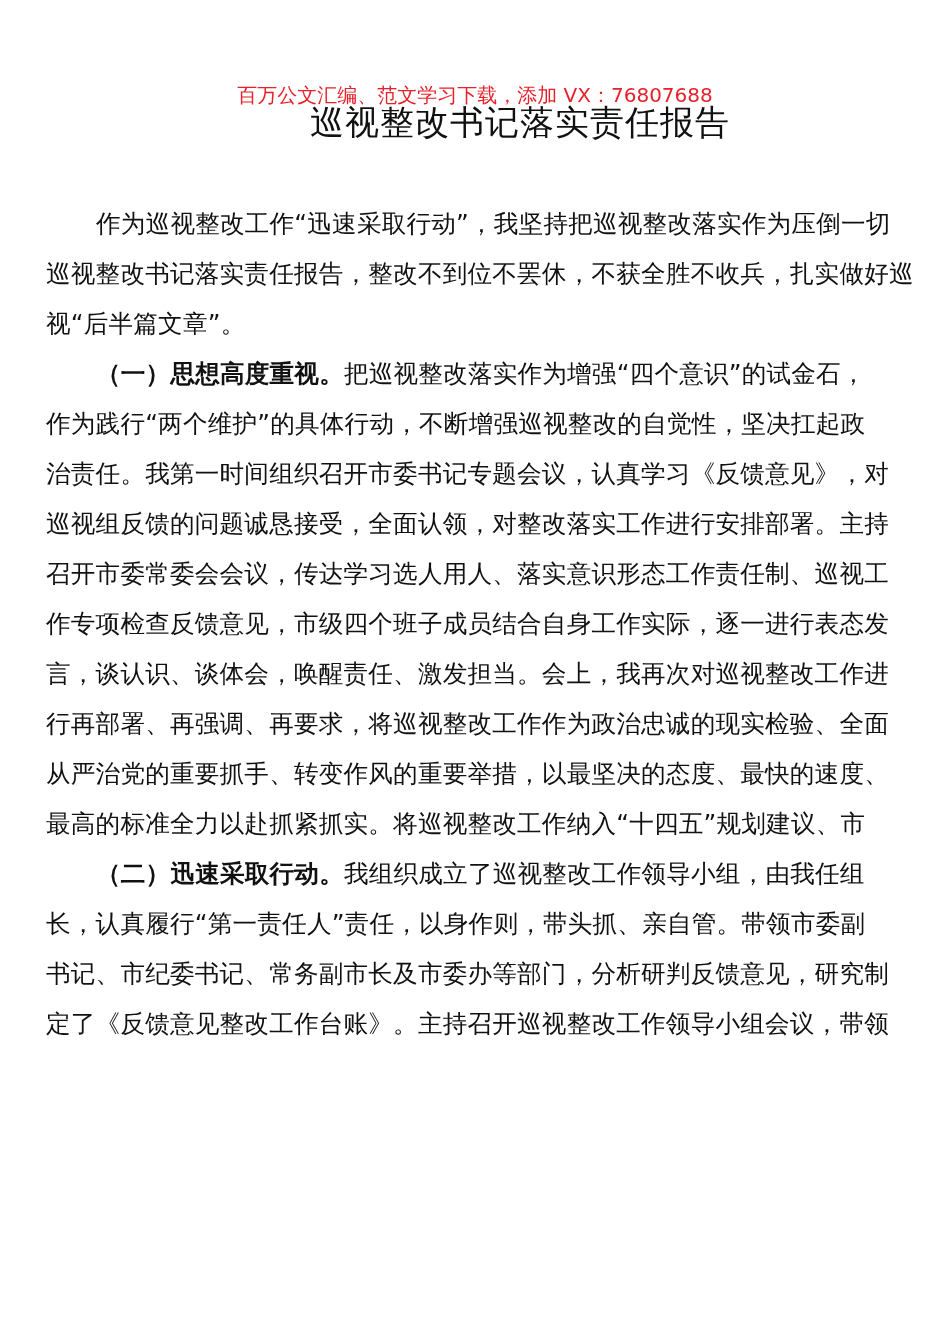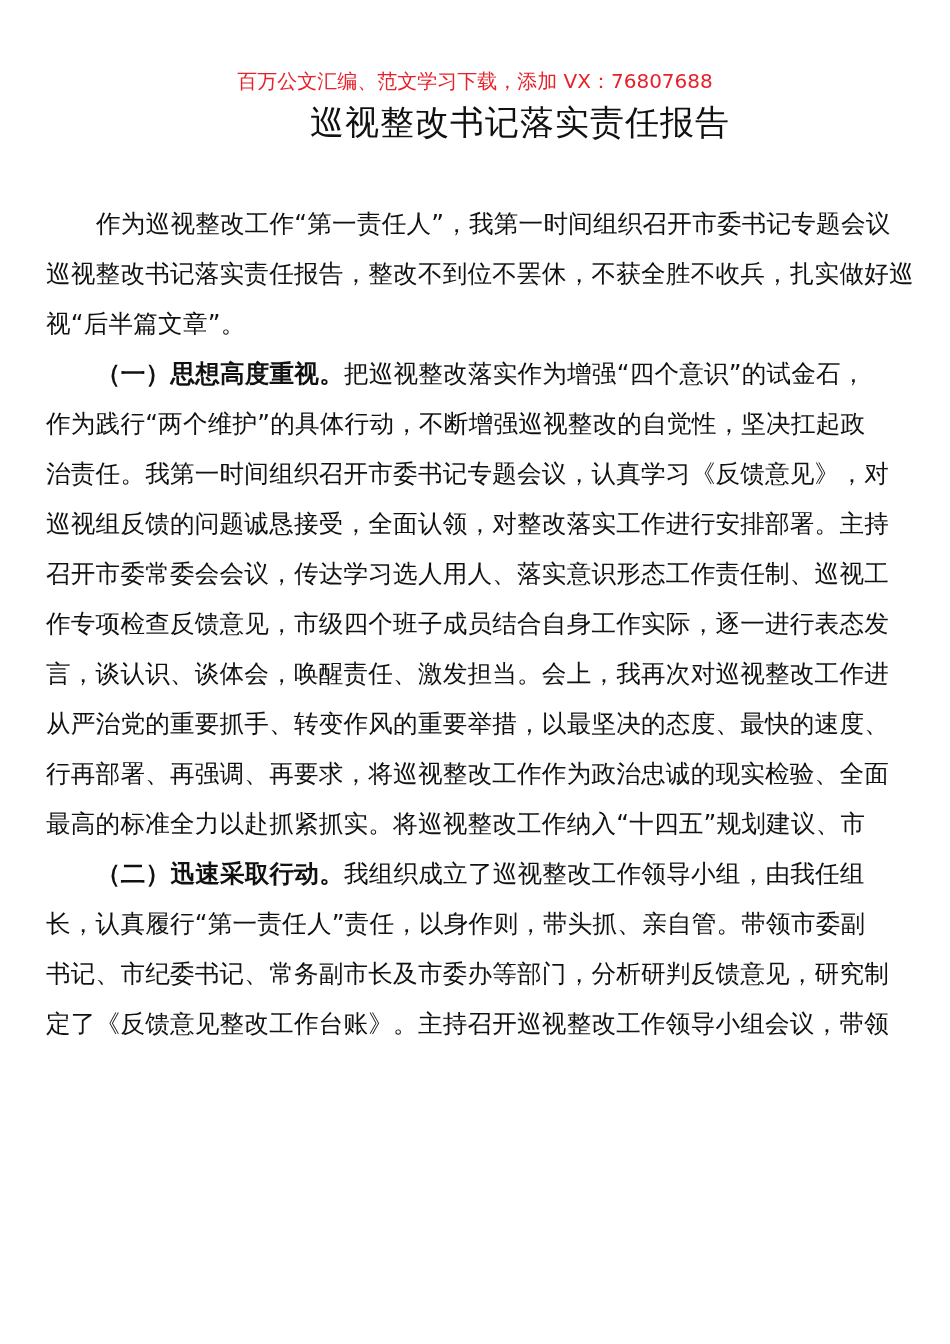--- a/index.html
+++ b/index.html
@@ -1,53 +1,53 @@
 <!DOCTYPE html>
 <html><head>
 <meta charset="utf-8">
 <style>
   html, body { margin: 0; padding: 0; background: #ffffff; }
   body { width: 950px; height: 1344px; overflow: hidden; position: relative;
          font-family: "DejaVu Sans", "Liberation Sans", sans-serif; color: #111; }
-  .watermark { position: absolute; top: 68px; left: 0; width: 950px; text-align: center;
+  .watermark { position: absolute; top: 82px; left: 0; width: 950px; text-align: center;
                color: #e8202a; font-size: 20px; letter-spacing: 0px; }
   .title { position: absolute; top: 100px; left: 0; width: 1040px; text-align: center;
            font-size: 34px; color: #111; letter-spacing: 1px; }
   .body { position: absolute; top: 202px; left: 46px; width: 884px; }
   .line { height: 50px; line-height: 44px; font-size: 24.6px; white-space: nowrap;
           letter-spacing: 0.2px; overflow: visible; }
   .indent { padding-left: 50px; }
   .bold { font-weight: bold; margin-top: 8px; }
 </style>
 </head>
 <body>
 
 <div class="watermark">百万公文汇编、范文学习下载，添加 VX：76807688</div>
 <div class="title">巡视整改书记落实责任报告</div>
 
 <div class="body">
 
 
 
   <div>
-    <div class="line indent">作为巡视整改工作“第一责任人”，我第一时间组织召开市委书记专题会议</div>
+    <div class="line indent">作为巡视整改工作“迅速采取行动”，我坚持把巡视整改落实作为压倒一切</div>
     <div class="line">巡视整改书记落实责任报告，整改不到位不罢休，不获全胜不收兵，扎实做好巡</div>
     <div class="line">视“后半篇文章”。</div>
   </div>
 
   <div>
     <div class="line indent"><span class="bold">（一）思想高度重视。</span><span>把巡视整改落实作为增强“四个意识”的试金石，</span></div>
     <div class="line">作为践行“两个维护”的具体行动，不断增强巡视整改的自觉性，坚决扛起政</div>
     <div class="line">治责任。我第一时间组织召开市委书记专题会议，认真学习《反馈意见》，对</div>
     <div class="line">巡视组反馈的问题诚恳接受，全面认领，对整改落实工作进行安排部署。主持</div>
     <div class="line">召开市委常委会会议，传达学习选人用人、落实意识形态工作责任制、巡视工</div>
     <div class="line">作专项检查反馈意见，市级四个班子成员结合自身工作实际，逐一进行表态发</div>
     <div class="line">言，谈认识、谈体会，唤醒责任、激发担当。会上，我再次对巡视整改工作进</div>
+    <div class="line">行再部署、再强调、再要求，将巡视整改工作作为政治忠诚的现实检验、全面</div>
     <div class="line">从严治党的重要抓手、转变作风的重要举措，以最坚决的态度、最快的速度、</div>
-    <div class="line">行再部署、再强调、再要求，将巡视整改工作作为政治忠诚的现实检验、全面</div>
     <div class="line">最高的标准全力以赴抓紧抓实。将巡视整改工作纳入“十四五”规划建议、市</div>
   </div>
 
   <div>
     <div class="line indent"><span class="bold">（二）迅速采取行动。</span><span>我组织成立了巡视整改工作领导小组，由我任组</span></div>
     <div class="line">长，认真履行“第一责任人”责任，以身作则，带头抓、亲自管。带领市委副</div>
     <div class="line">书记、市纪委书记、常务副市长及市委办等部门，分析研判反馈意见，研究制</div>
     <div class="line">定了《反馈意见整改工作台账》。主持召开巡视整改工作领导小组会议，带领</div>
   </div>
 </div>

